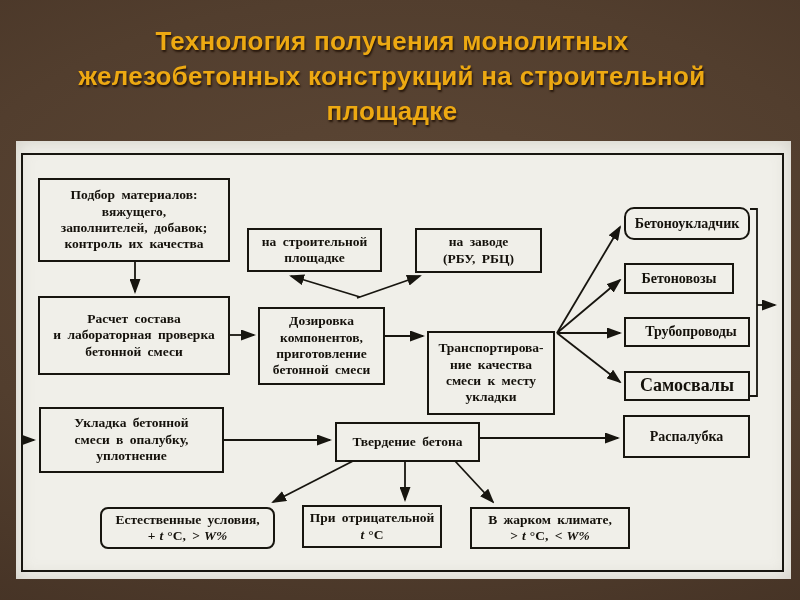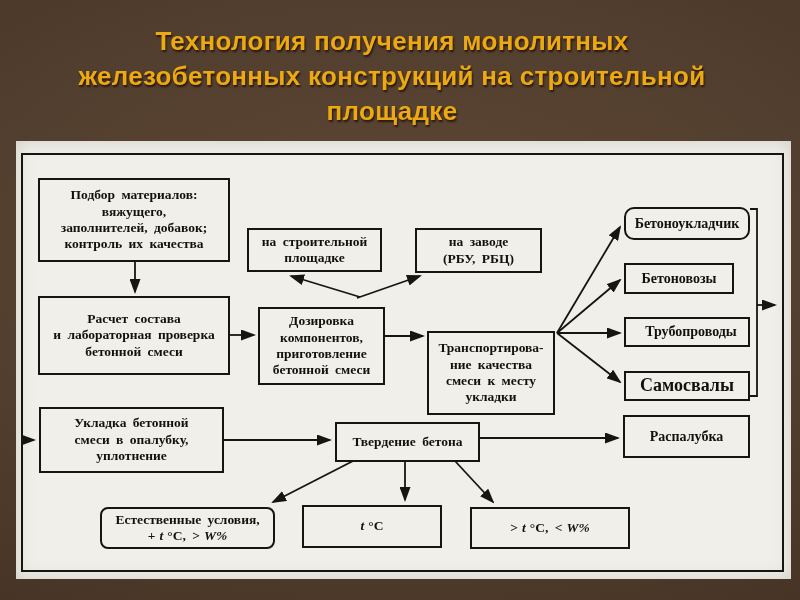--- a/index.html
+++ b/index.html
@@ -133,24 +133,26 @@
 <div class="fbox b-raspalubka">
   <span class="bl">Распалубка</span>
 </div>
 
 <div class="fbox b-natural">
   <span class="bl">Естественные условия,</span>
   <span class="bl frm"><span>+</span><i>t</i><span>°С, &gt;</span><i>W%</i></span>
 </div>
 
 <div class="fbox b-negative">
+  <span class="bl">При отрицательной</span>
   <span class="bl frm"><i>t</i><span>°С</span></span>
 </div>
 
 <div class="fbox b-hot">
+  <span class="bl">В жарком климате,</span>
   <span class="bl frm"><span>&gt;</span><i>t</i><span>°С, &lt;</span><i>W%</i></span>
 </div>
 
 <svg class="overlay" width="800" height="600" viewBox="0 0 800 600">
   <defs>
     <marker id="ah" markerUnits="userSpaceOnUse" markerWidth="15" markerHeight="11" refX="13" refY="5.5" orient="auto">
       <path d="M0,0 L15,5.5 L0,11 Z" fill="#17150f"></path>
     </marker>
   </defs>
   <line class="ln" x1="135" y1="262" x2="135" y2="292" marker-end="url(#ah)"></line>

